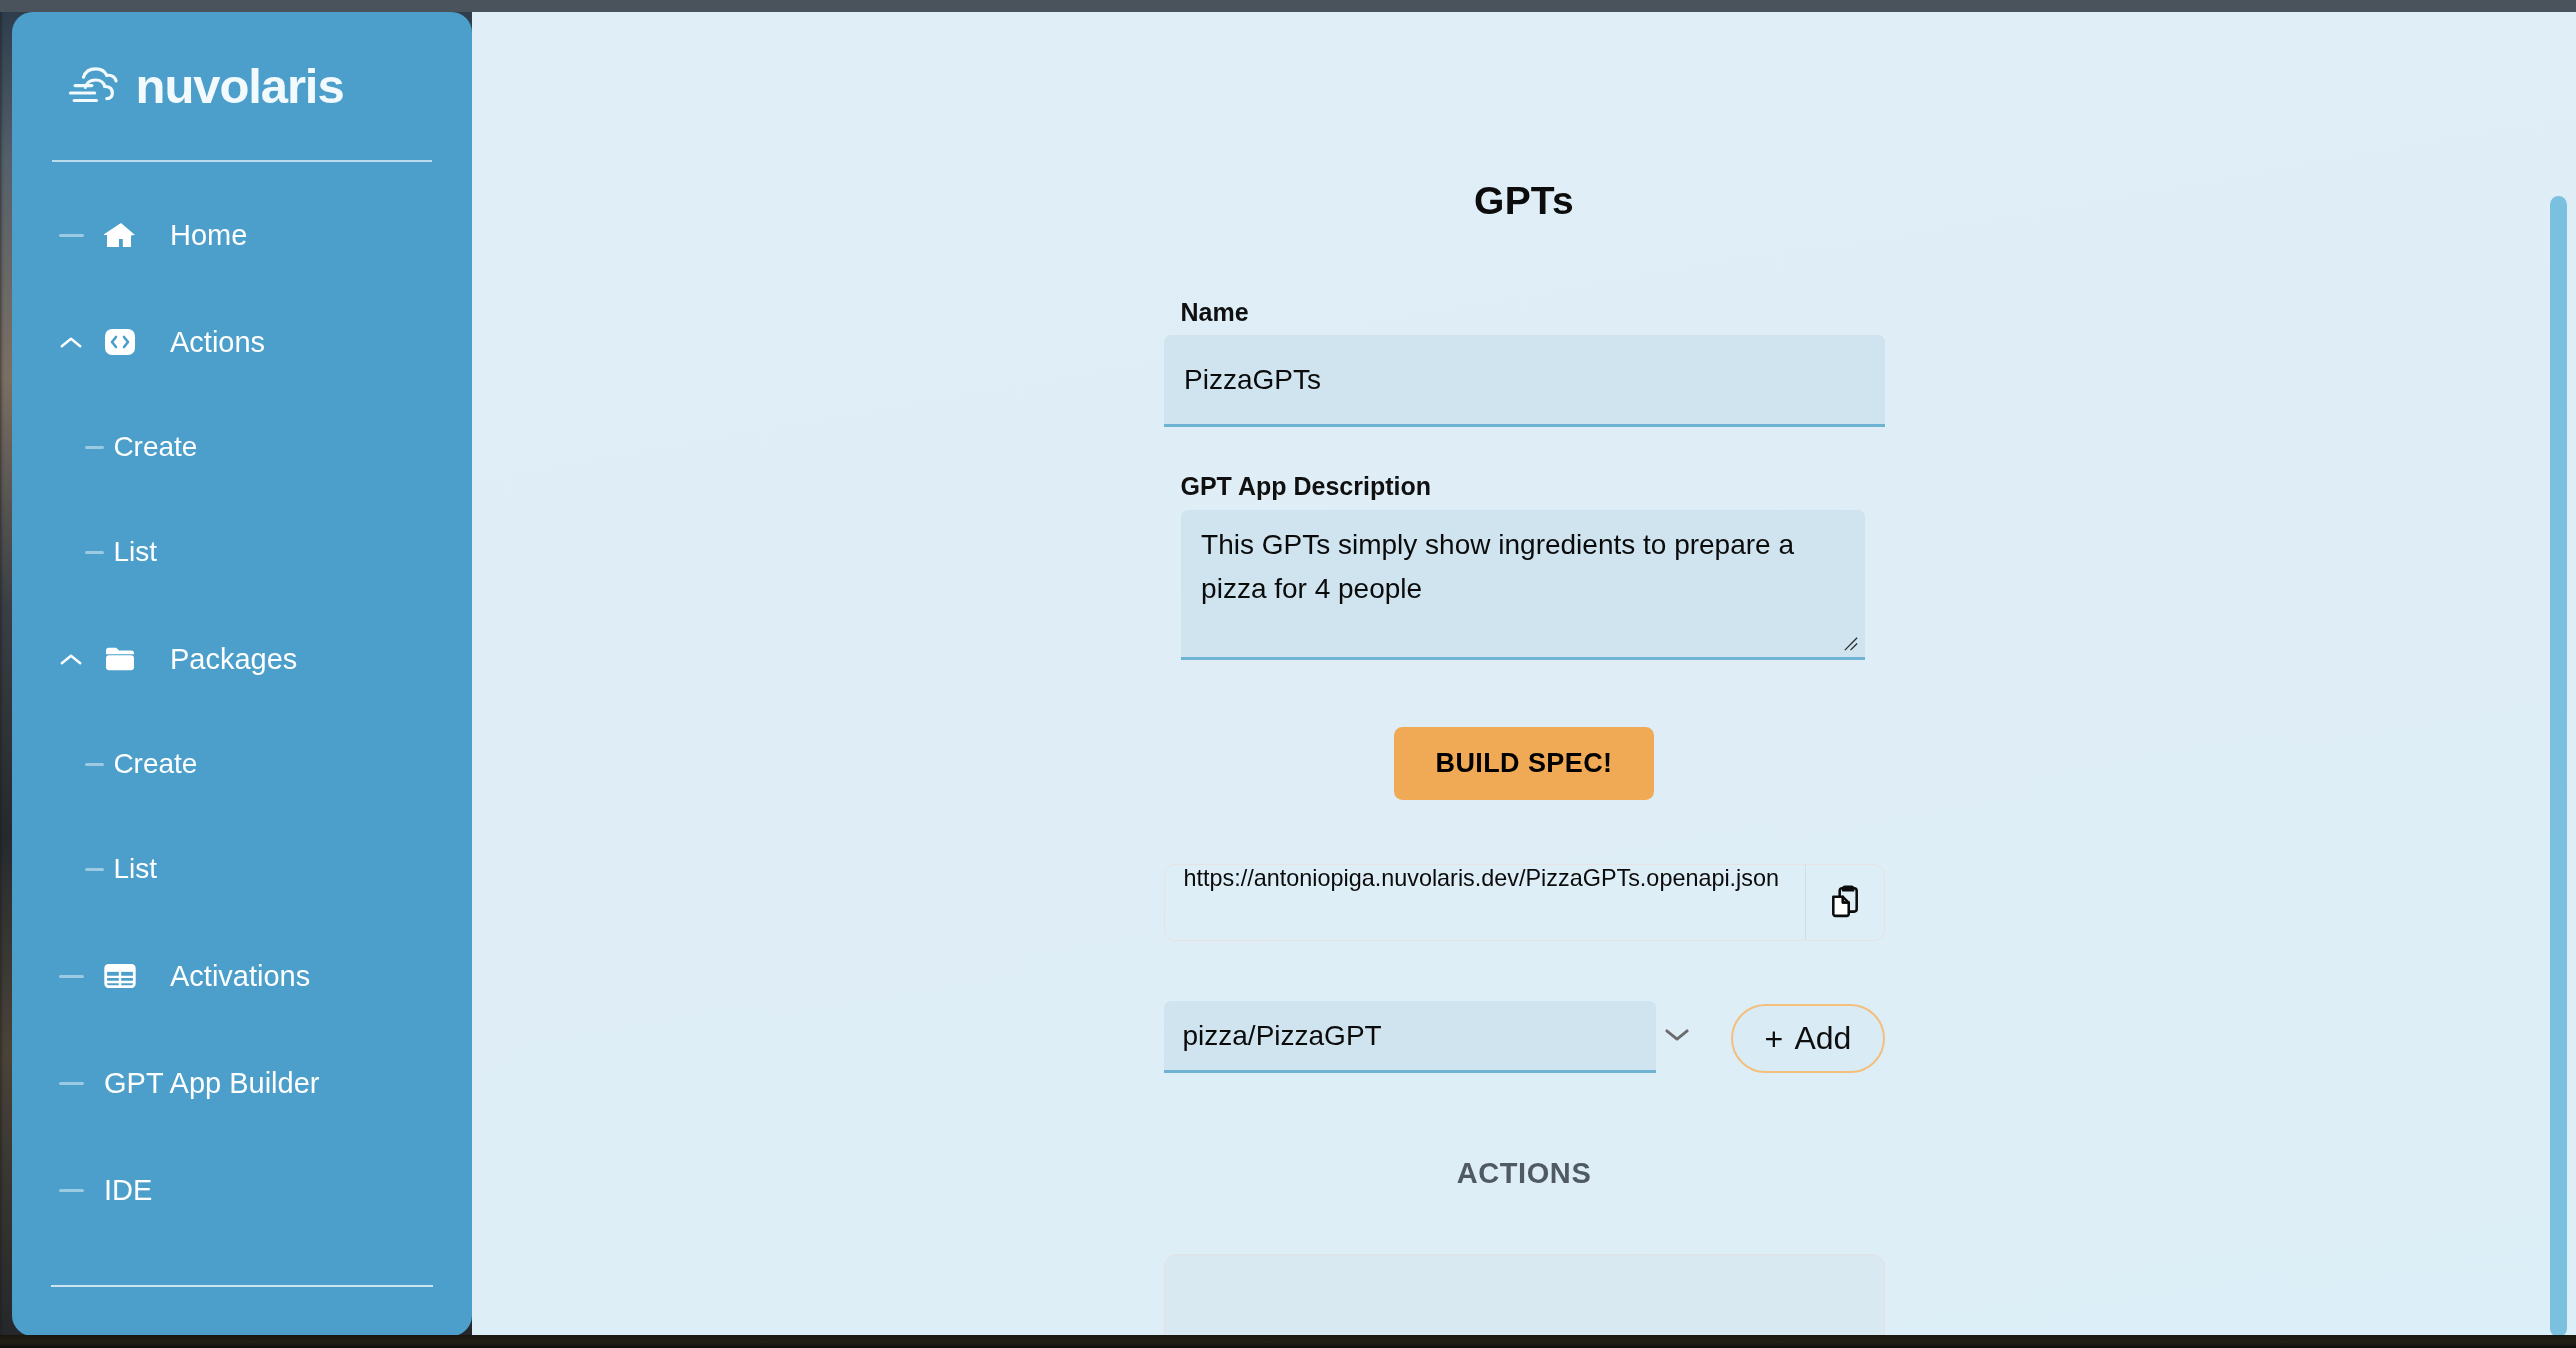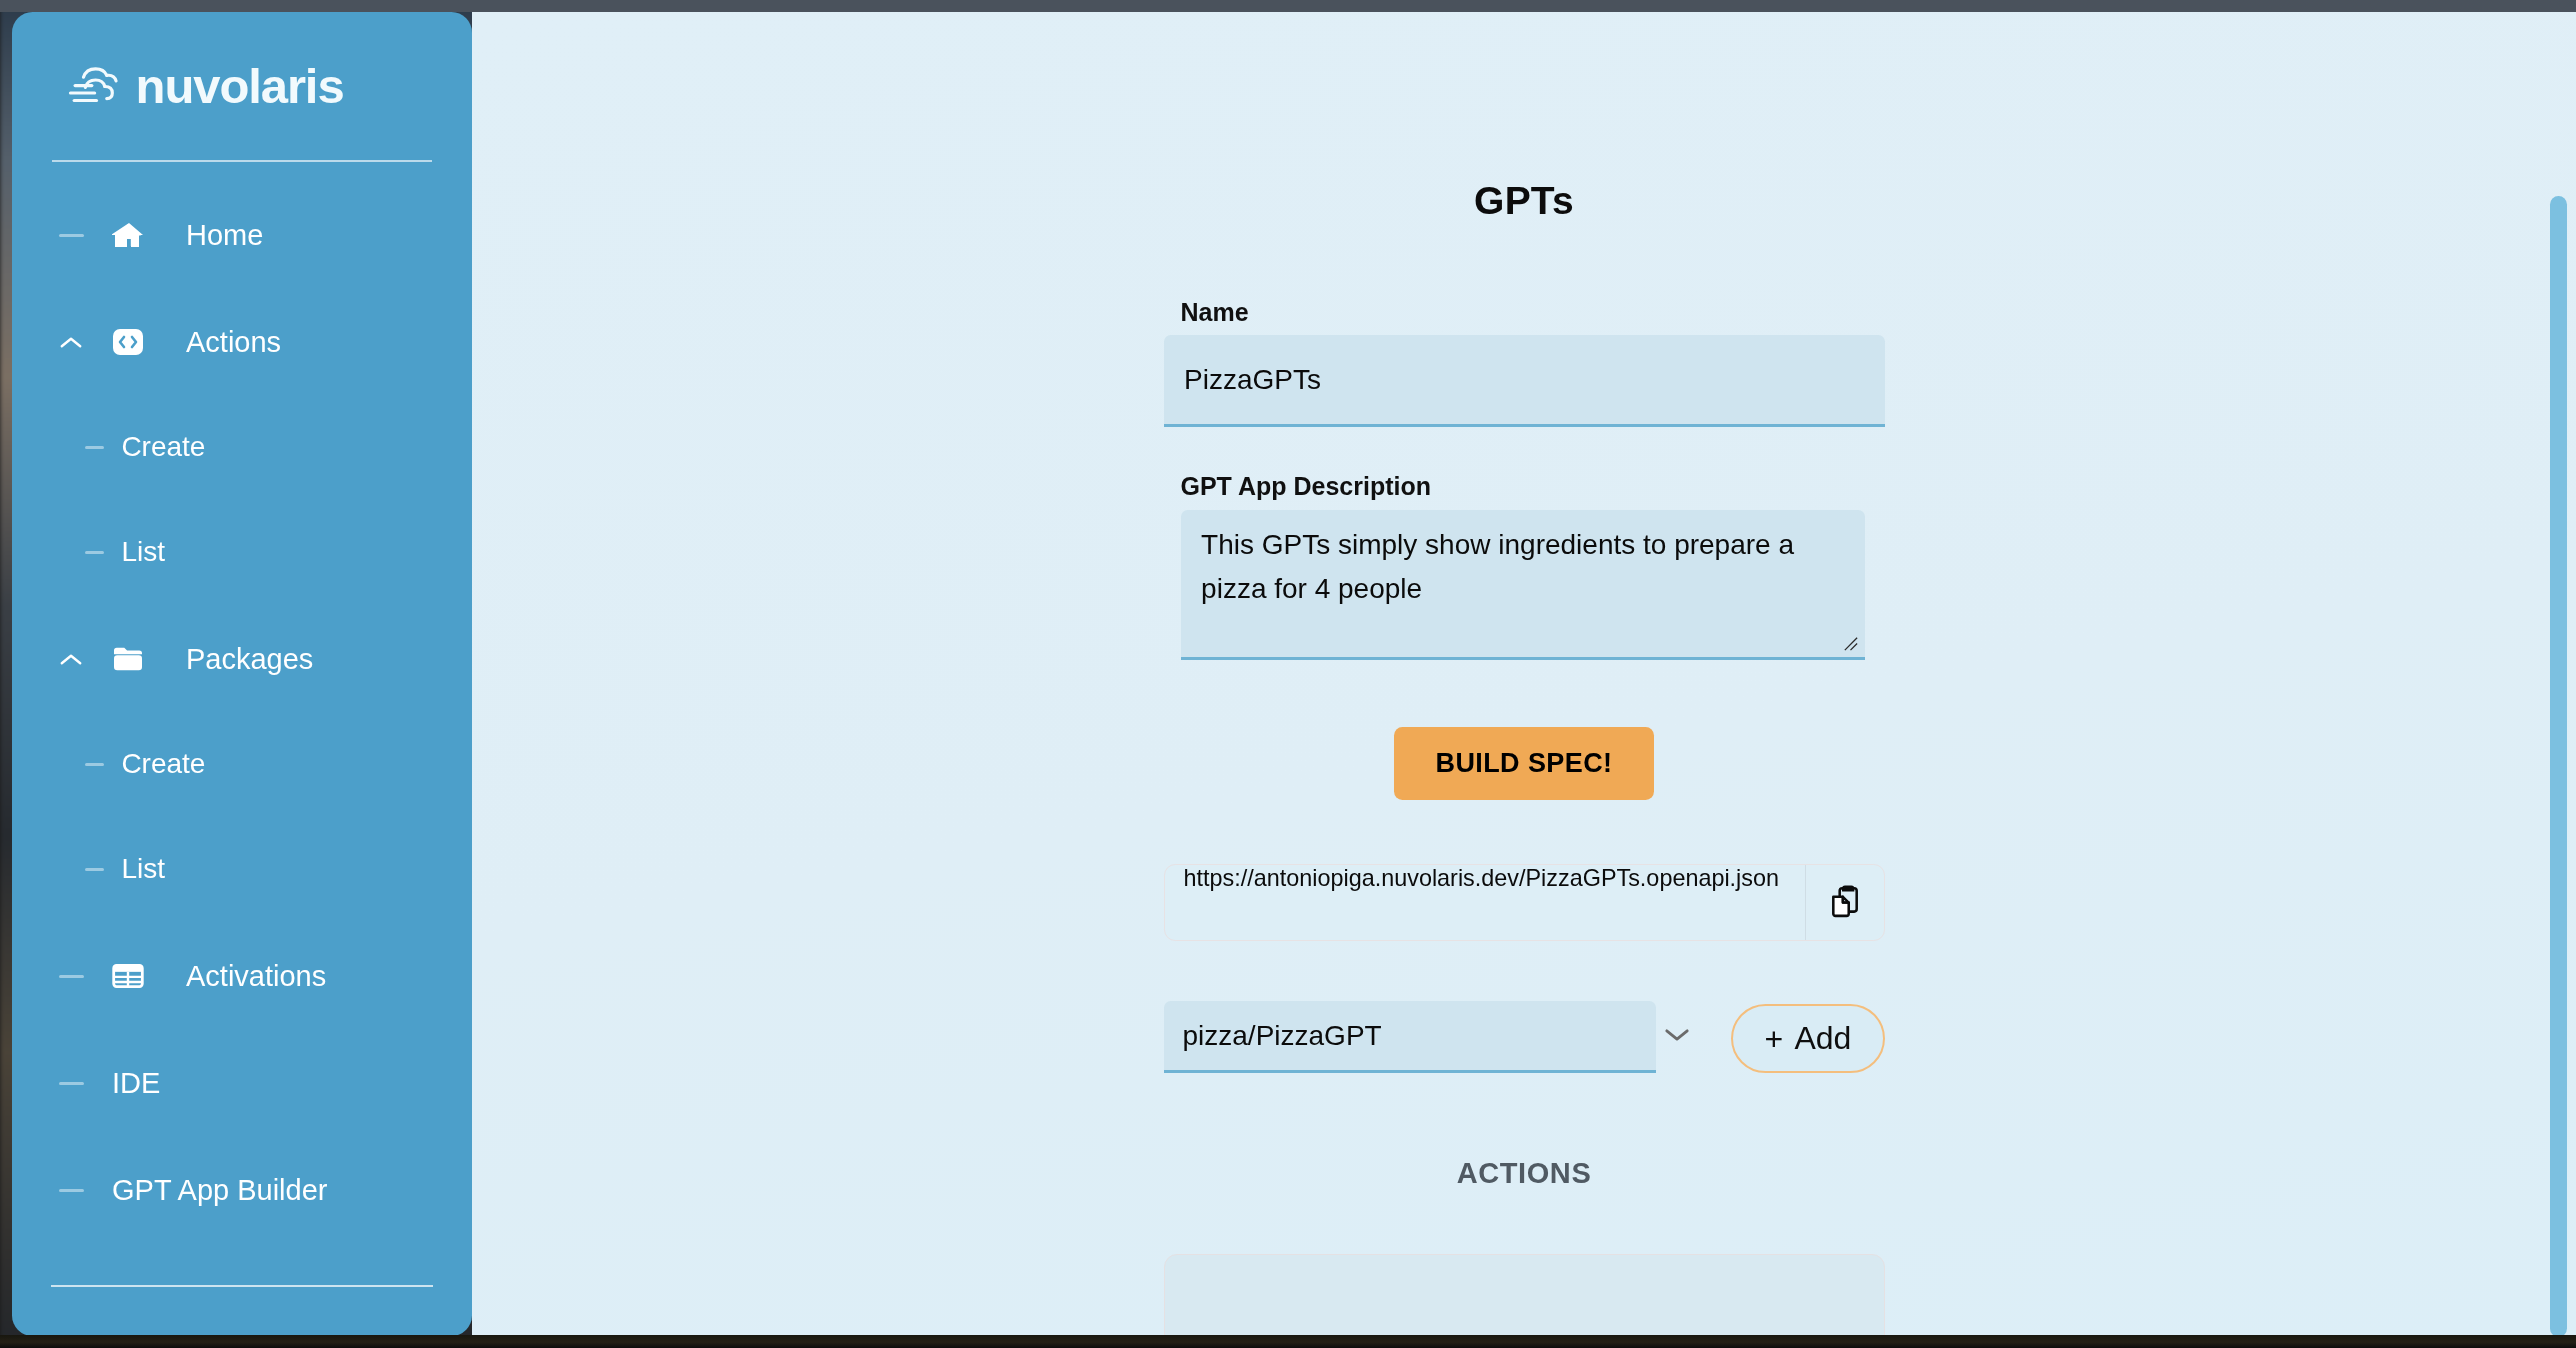--- a/index.html
+++ b/index.html
@@ -54,21 +54,21 @@
     font-size: 49px; font-weight: 700; letter-spacing: -1.1px;
     color: #f2fafd;
   }
   .sb-divider {
     height: 1.9px; background: rgba(255,255,255,.62);
     margin: 0 5.6px 0 5.6px;
   }
   .nav { padding-top: 7.5px; }
   .nav-row {
     display: flex; align-items: center;
-    height: 60px; margin-top: 47px; cursor: pointer; gap: 8px;
+    height: 60px; margin-top: 47px; cursor: pointer;
   }
   .nav-row.first { margin-top: 36px; }
   .lead {
     width: 58px; flex: none;
     display: flex; align-items: center; justify-content: flex-start;
     padding-left: 13px;
   }
   .dash {
     display: block; width: 25px; height: 2.8px;
     background: rgba(255,255,255,.45); border-radius: 1.9px;
@@ -351,28 +351,28 @@
             <path d="M1.5 14 H32.5 M1.5 19.5 H32.5 M17 8.5 V24.5" stroke="#ffffff" stroke-width="2.6"></path>
           </svg>
         </span>
         <span class="nav-label">Activations</span>
       </div>
 
       <div class="nav-row plain">
         <span class="lead">
             <i class="dash"></i>
           </span>
+        <span class="nav-label">GPT App Builder</span>
+      </div>
+
+      <div class="nav-row plain">
+        <span class="lead">
+            <i class="dash"></i>
+          </span>
         <span class="nav-label">IDE</span>
-      </div>
-
-      <div class="nav-row plain">
-        <span class="lead">
-            <i class="dash"></i>
-          </span>
-        <span class="nav-label">GPT App Builder</span>
       </div>
 
     </div>
 
     <div class="sb-divider-bottom"></div>
   </nav>
 
   <div id="sb-scroll"></div>
 
   <main id="main">

